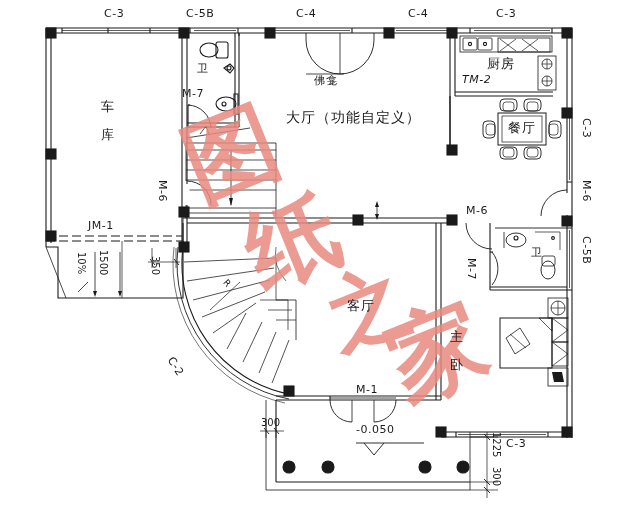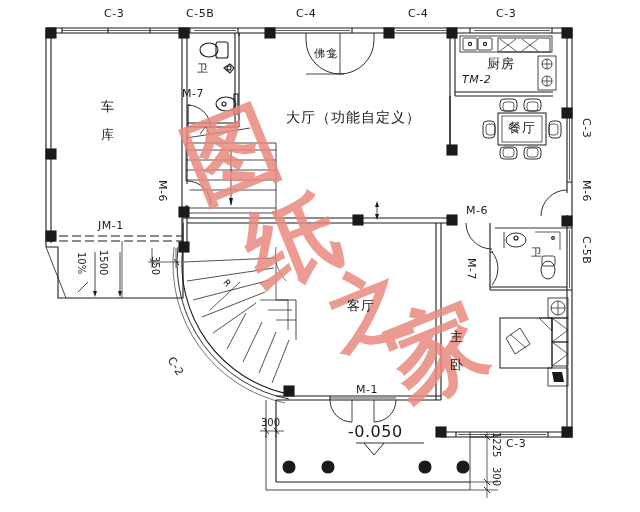--- a/index.html
+++ b/index.html
@@ -338,44 +338,44 @@
 
   <div class="lbl code" style="left:506px;top:438px;">C-3</div>
 
   <div class="lbl cn" style="left:101px;top:100px;">车</div>
   <div class="lbl cn" style="left:101px;top:128px;">库</div>
 
   <div class="lbl cn-sm" style="left:197px;top:63px;">卫</div>
   <div class="lbl code" style="left:182px;top:88px;">M-7</div>
 
   <div class="lbl cn-big" style="left:286px;top:110px;">大厅（功能自定义）</div>
-  <div class="lbl cn-sm" style="left:314px;top:48px;">佛龛</div>
+  <div class="lbl cn-sm" style="left:314px;top:76px;font-family:Liberation Mono, monospace;">佛龛</div>
 
   <div class="lbl cn" style="left:487px;top:57px;">厨房</div>
   <div class="lbl code" style="left:462px;top:74px;font-style:italic;">TM-2</div>
 
   <div class="lbl cn" style="left:508px;top:121px;">餐厅</div>
 
   <div class="lbl cn" style="left:334px;top:299px;margin-left:13px;">客厅</div>
 
   <div class="lbl cn-sm" style="left:531px;top:247px;">卫</div>
   <div class="lbl code vert" style="left:466px;top:258px;">M-7</div>
   <div class="lbl code" style="left:466px;top:205px;">M-6</div>
 
   <div class="lbl cn" style="left:450px;top:330px;">主</div>
   <div class="lbl cn" style="left:450px;top:358px;">卧</div>
 
   <div class="lbl code vert" style="left:157px;top:180px;">M-6</div>
-  <div class="lbl code" style="left:88px;top:220px;margin-left:10px;">JM-1</div>
+  <div class="lbl code" style="left:88px;top:220px;">JM-1</div>
   <div class="lbl code" style="left:356px;top:384px;">M-1</div>
   <div class="lbl code" style="left:175px;top:355px;transform:rotate(58deg);transform-origin:left top;">C-2</div>
 
   <div class="lbl dim vert" style="left:76px;top:252px;">10%</div>
   <div class="lbl dim vert" style="left:98px;top:250px;">1500</div>
   <div class="lbl dim vert" style="left:150px;top:256px;">350</div>
   <div class="lbl dim" style="left:261px;top:418px;">300</div>
   <div class="lbl dim vert" style="left:491px;top:432px;">1225</div>
   <div class="lbl dim vert" style="left:491px;top:467px;">300</div>
-  <div class="lbl code" style="left:348px;top:424px;font-size:16px;">-0.050</div>
+  <div class="lbl code" style="left:356px;top:424px;font-size:11px;">-0.050</div>
 
   <div class="lbl dim" style="left:228px;top:278px;transform:rotate(48deg);transform-origin:left top;font-size:9px;">R</div>
 
 </div>
 
 </body></html>

